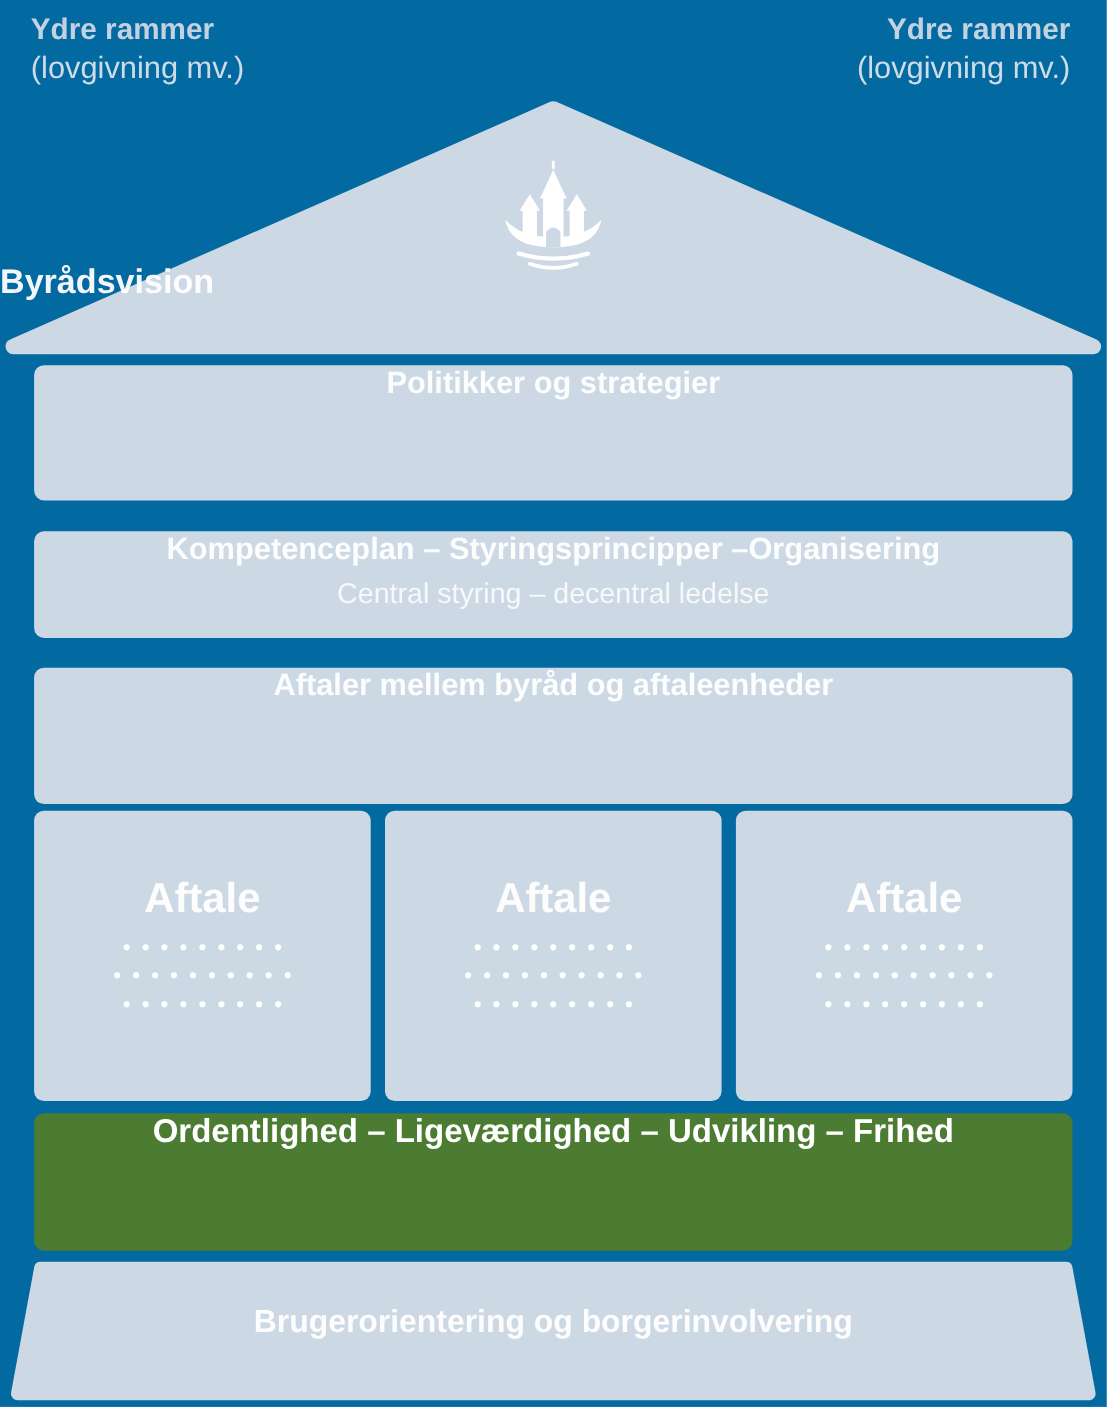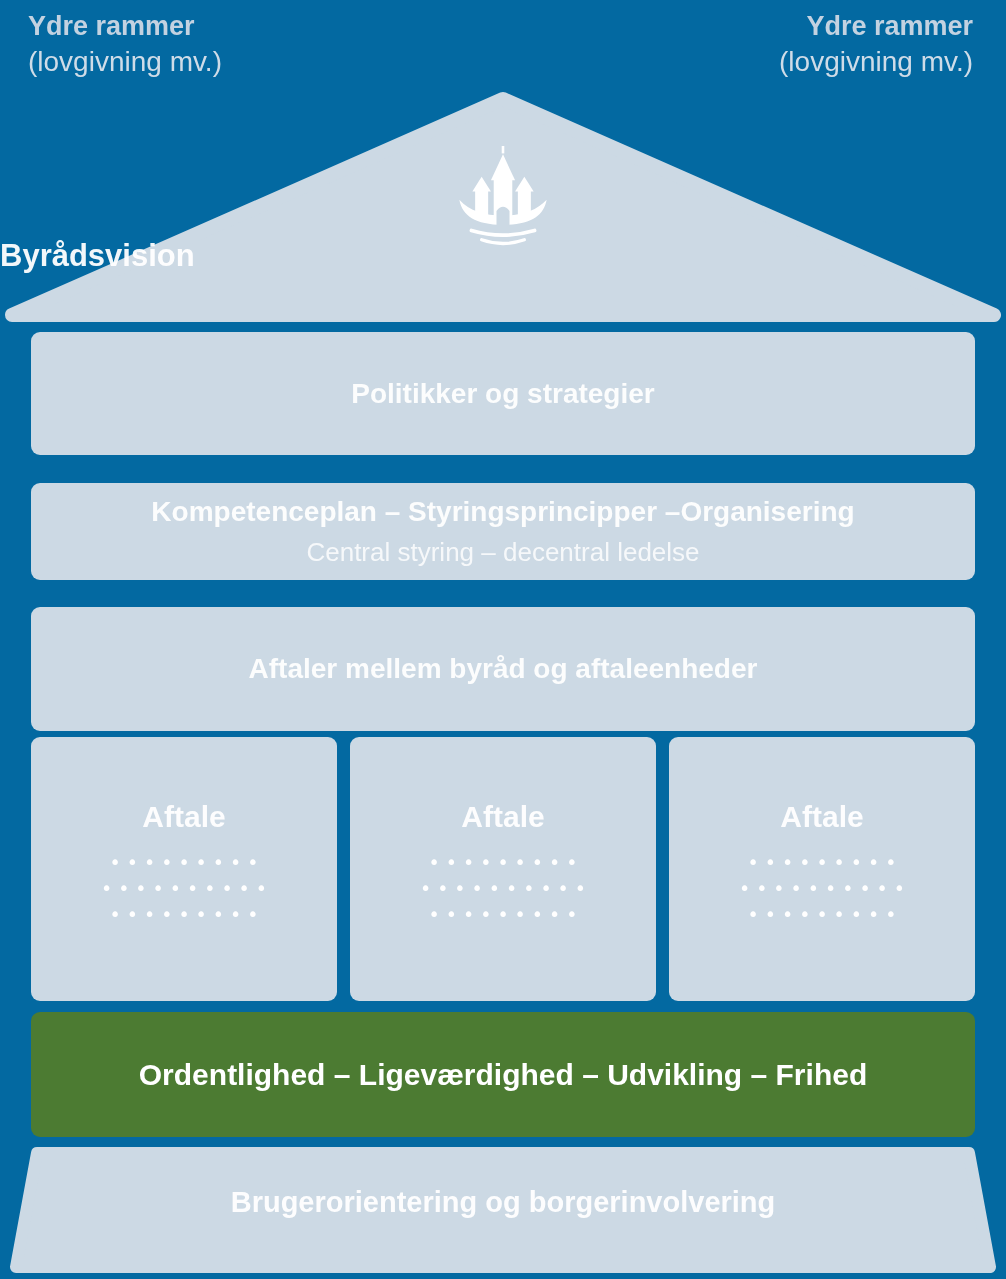--- a/index.html
+++ b/index.html
@@ -25,32 +25,32 @@
   .roof-shape{fill:var(--box-blue);stroke:var(--box-blue);stroke-width:14;stroke-linejoin:round;}
   .crest{position:absolute;left:456px;top:146px;width:94px;height:104px;}
   .crest-white{fill:var(--text-white);}
   .crest-cut{fill:var(--box-blue);}
   .crest-wave{stroke:var(--text-white);fill:none;stroke-linecap:round;}
   .roof-title{position:absolute;left:0;top:238px;width:1006px;text-align:left;
     color:rgba(255,255,255,.95);font-size:31px;font-weight:700;}
 
   
   .row{position:absolute;left:31px;width:944px;background:var(--box-blue);border-radius:9px;
-    display:flex;flex-direction:column;align-items:center;justify-content:center;
+    display:flex;flex-direction:column;align-items:center;justify-content:flex-start;
     color:rgba(255,255,255,.93);font-weight:700;font-size:28px;text-align:center;}
   .row-politics{top:332px;height:123px;}
   .row-kompetence{top:483px;height:97px;}
   .row-kompetence .row-sub{margin-top:9px;font-weight:400;font-size:26px;color:rgba(255,255,255,.82);}
   .row-aftaler{top:607px;height:124px;}
 
   
   .aftale-row{position:absolute;left:31px;top:737px;width:944px;height:264px;display:flex;gap:13px;}
   .aftale-box{flex:1;background:var(--box-blue);border-radius:9px;display:flex;flex-direction:column;
     align-items:center;padding-top:58px;}
-  .aftale-title{color:rgba(255,255,255,.95);font-size:30px;font-weight:700;line-height:44px;}
+  .aftale-title{color:rgba(255,255,255,.95);font-size:38px;font-weight:700;line-height:44px;}
   .dots{margin-top:10px;display:flex;flex-direction:column;align-items:center;}
   .dot-row{color:var(--text-white);font-size:19px;line-height:26px;letter-spacing:6px;
     text-indent:6px;font-family:"DejaVu Sans",sans-serif;}
 
   
   .row-values{top:1012px;height:125px;background:var(--green);color:#ffffff;font-size:30px;}
 
   
   .base-svg{position:absolute;left:0;top:1141px;width:1006px;height:138px;}
   .base-shape{fill:var(--box-blue);stroke:var(--box-blue);stroke-width:12;stroke-linejoin:round;}

